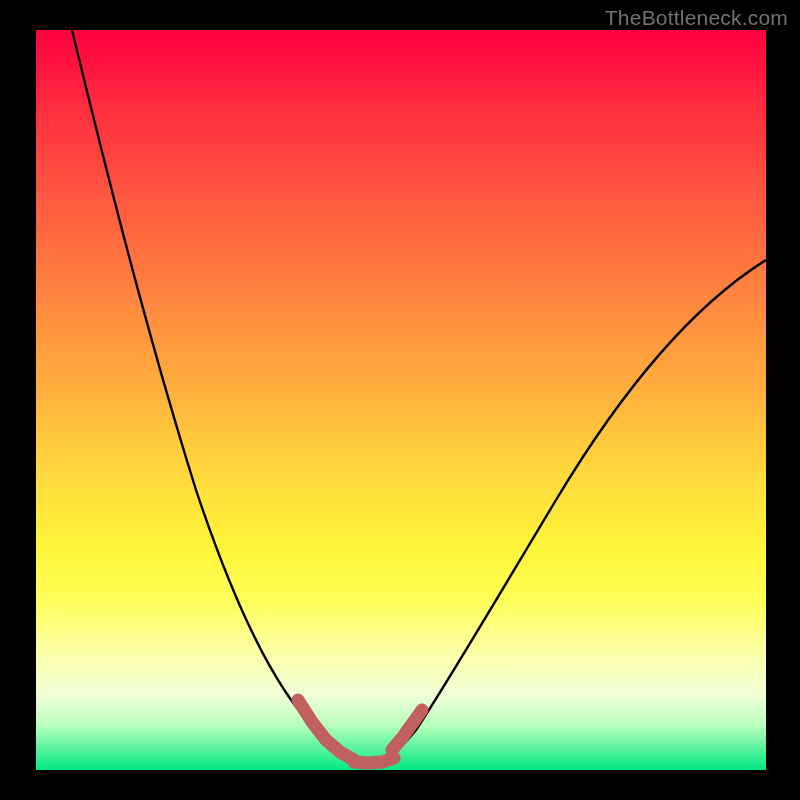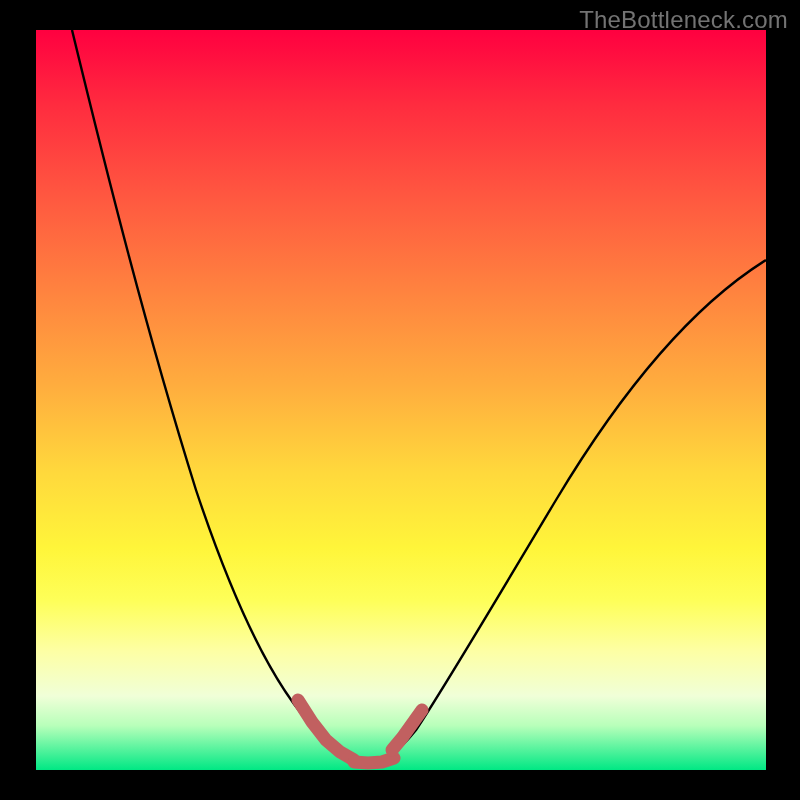--- a/index.html
+++ b/index.html
@@ -39,21 +39,21 @@
       #f0ffd8 90%,
       #b8ffba 94%,
       #00e884 100%
     );
   }
   .watermark {
     position: absolute;
     top: 6px;
     right: 12px;
     color: #737373;
-    font-size: 24px;
+    font-size: 21px;
     font-weight: 500;
     letter-spacing: 0.2px;
   }
   svg.curve {
     position: absolute;
     left: 0;
     top: 0;
     width: 730px;
     height: 740px;
   }

